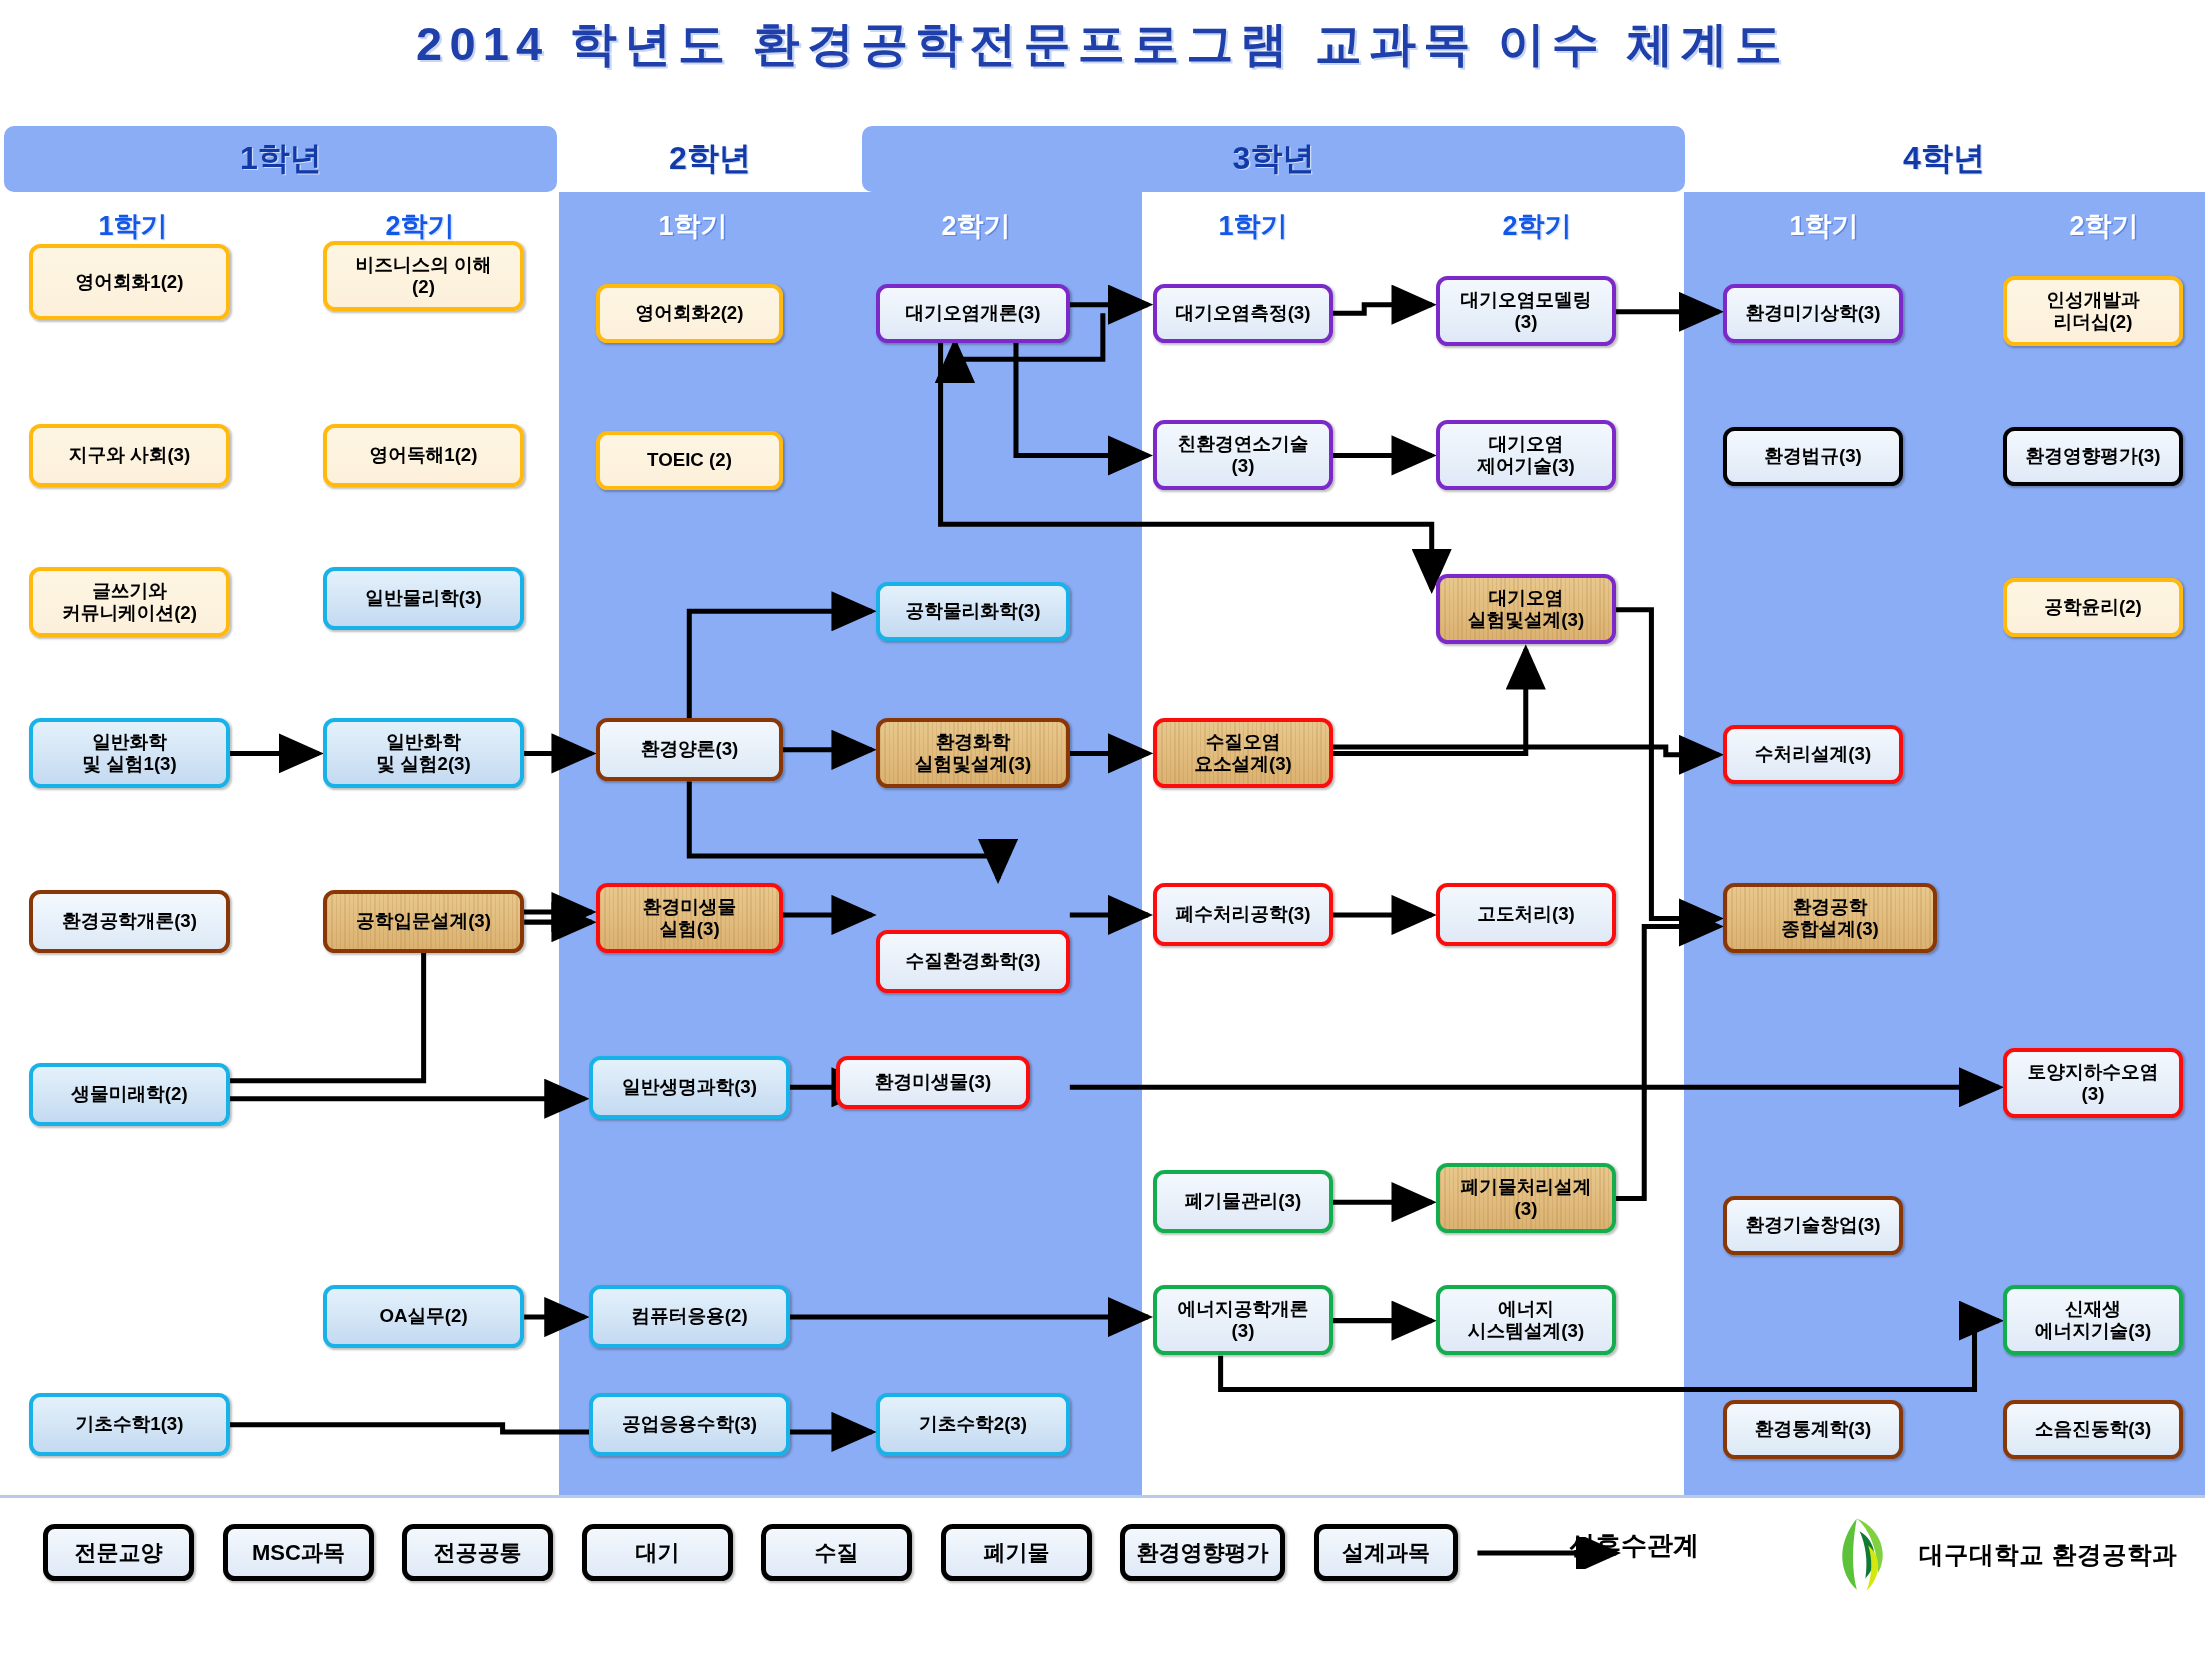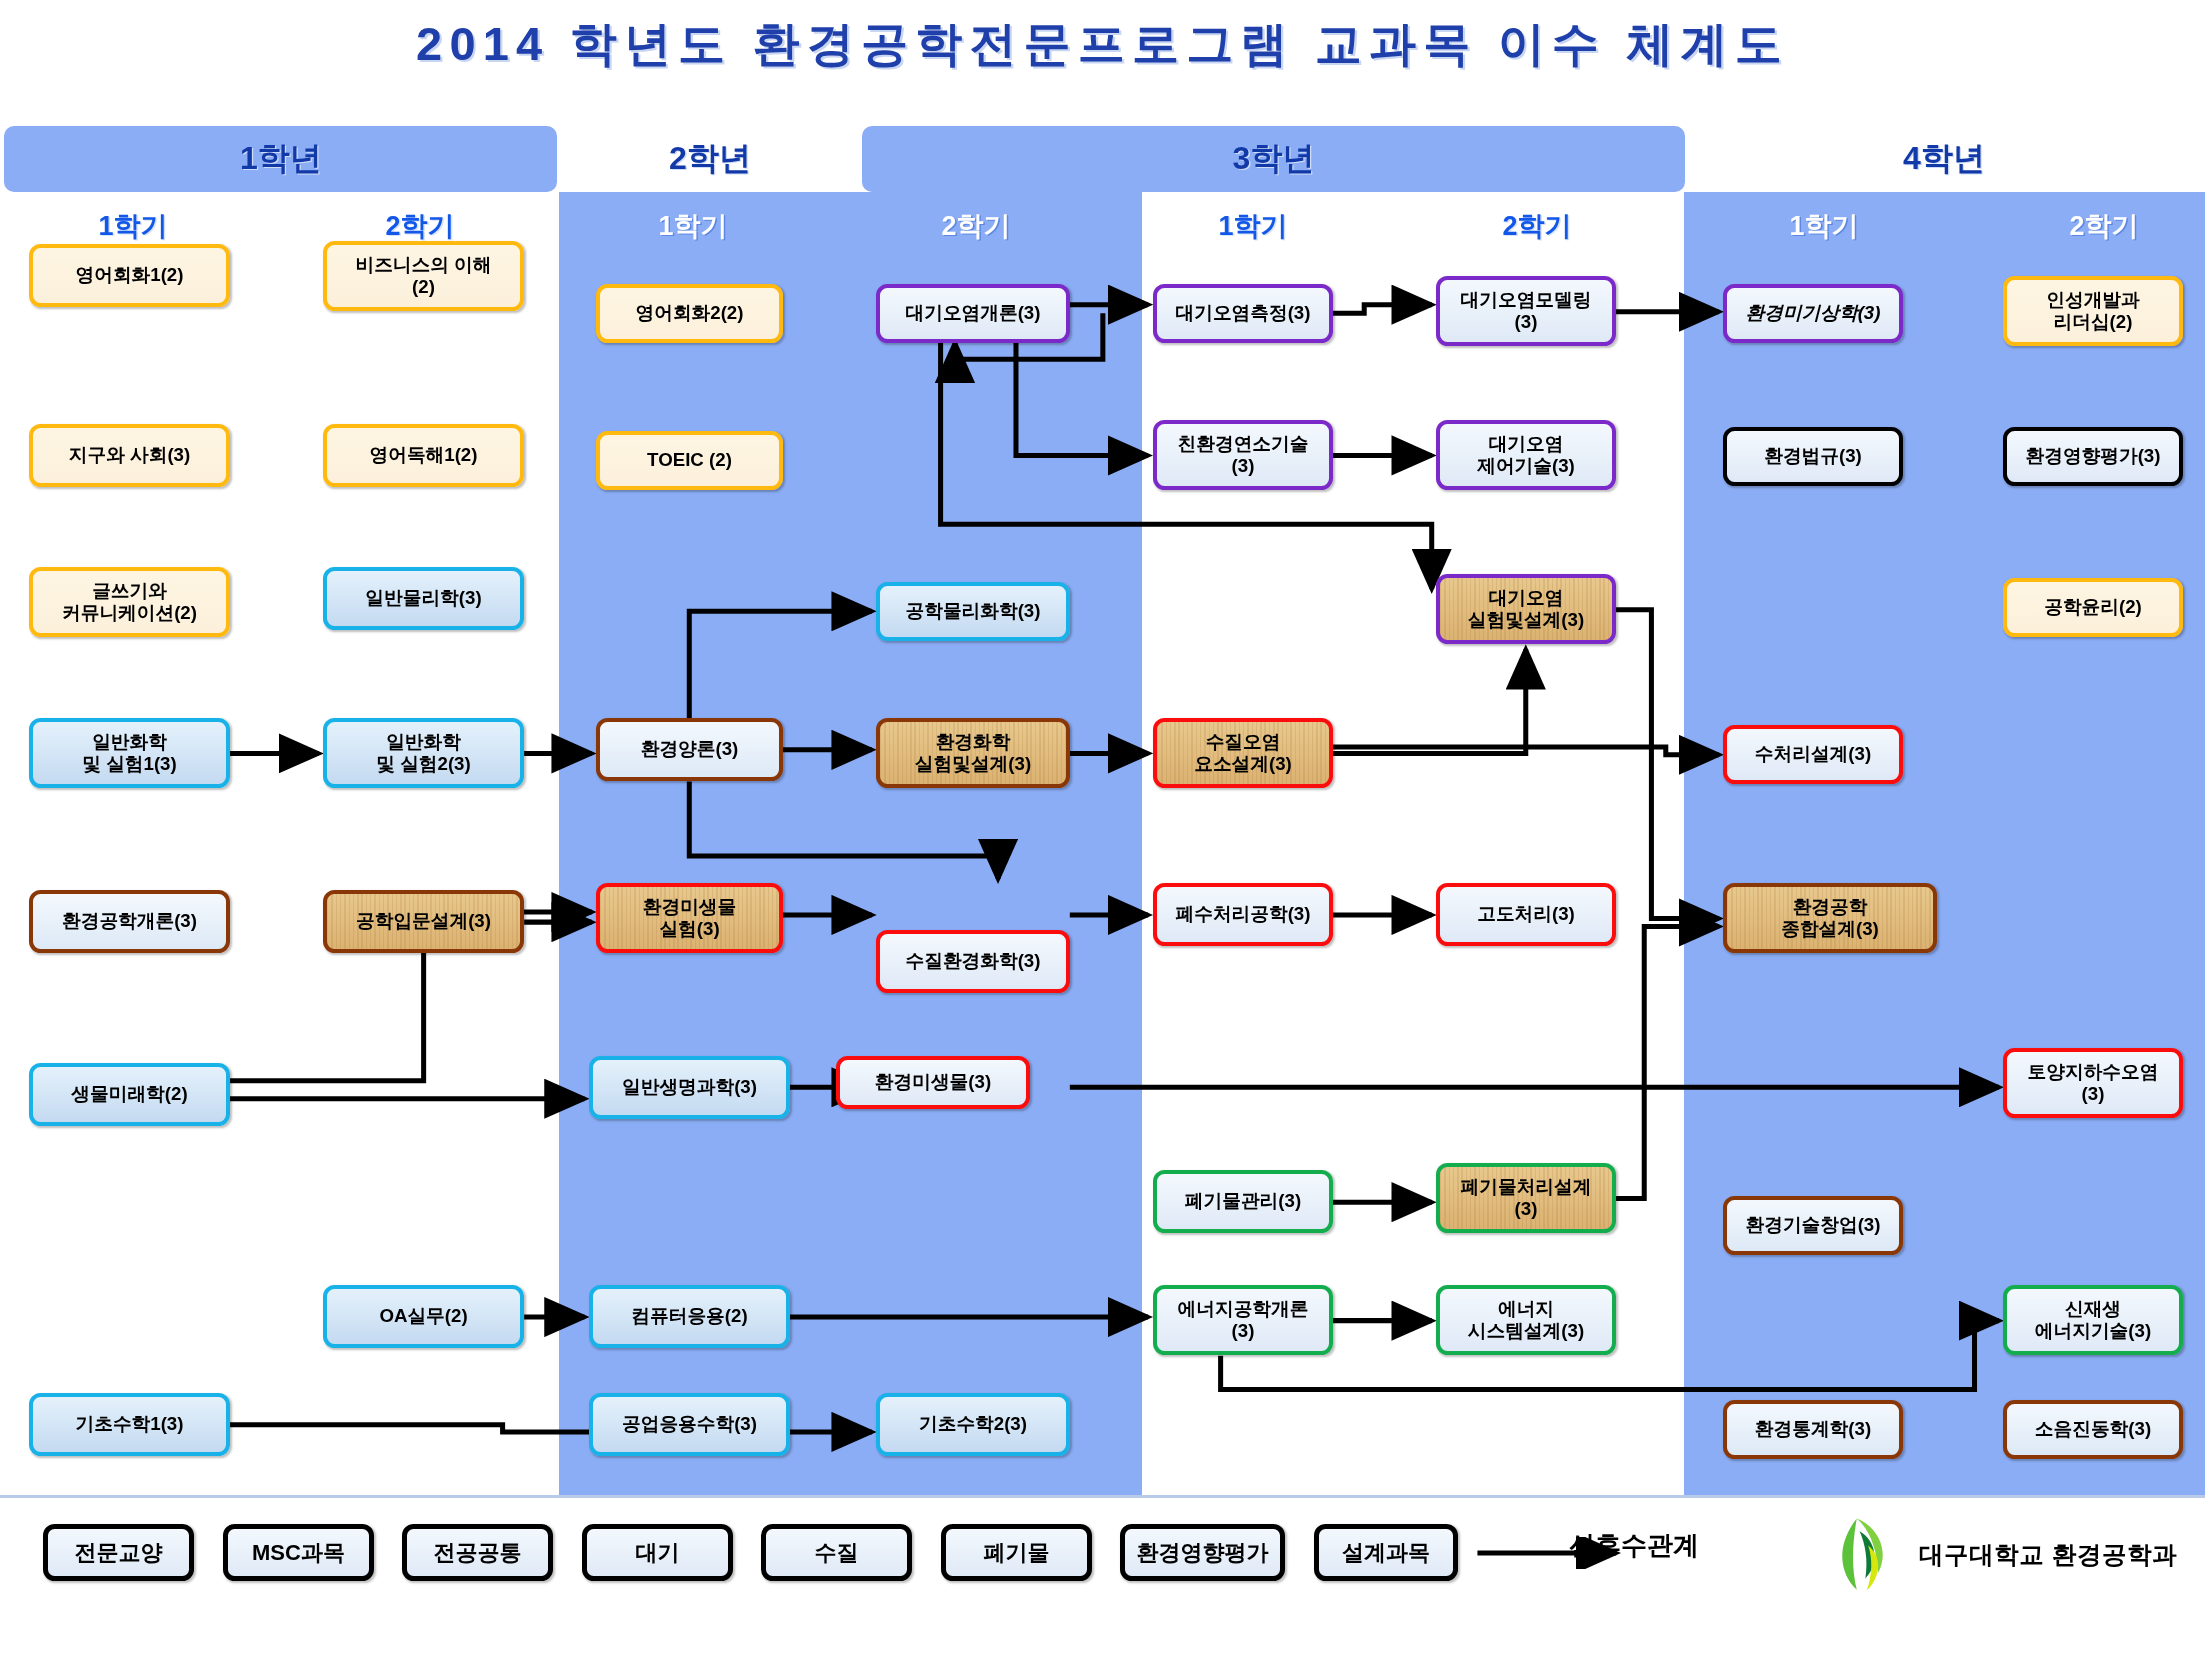--- a/index.html
+++ b/index.html
@@ -195,21 +195,21 @@
 
     <path d="M320,1984 L700,1984 L700,1994 L1214,1994"></path>
 
     <path d="M1855,1839 L1994,1839"></path>
 
     <path d="M1700,1888 L1700,1935 L2750,1935 L2750,1839 L2784,1839"></path>
   </g>
 </svg>
 
 <div id="courses">
-    <div class="course c-gen" style="left: 29px; top: 244px; width: 201px; height: 63px;">
+    <div class="course c-gen" style="left: 29px; top: 244px; width: 201px; height: 76px;">
       <span style="white-space: pre-line;">영어회화1(2)</span>
     </div>
     <div class="course c-gen" style="left: 29px; top: 424px; width: 201px; height: 63px;">
       <span style="white-space: pre-line;">지구와  사회(3)</span>
     </div>
     <div class="course c-gen" style="left: 29px; top: 567px; width: 201px; height: 70px;">
       <span style="white-space: pre-line;">글쓰기와
 커뮤니케이션(2)</span>
     </div>
     <div class="course c-msc" style="left: 29px; top: 718px; width: 201px; height: 70px;">
@@ -324,21 +324,21 @@
     </div>
     <div class="course c-waste design" style="left: 1436px; top: 1163px; width: 180px; height: 70px;">
       <span style="white-space: pre-line;">폐기물처리설계
 (3)</span>
     </div>
     <div class="course c-waste" style="left: 1436px; top: 1285px; width: 180px; height: 70px;">
       <span style="white-space: pre-line;">에너지
 시스템설계(3)</span>
     </div>
     <div class="course c-air" style="left: 1723px; top: 284px; width: 180px; height: 59px;">
-      <span style="white-space: pre-line; font-style: italic;">환경미기상학(3)</span>
+      <span style="white-space: pre-line;">환경미기상학(3)</span>
     </div>
     <div class="course c-eia" style="left: 1723px; top: 427px; width: 180px; height: 59px;">
       <span style="white-space: pre-line;">환경법규(3)</span>
     </div>
     <div class="course c-water" style="left: 1723px; top: 725px; width: 180px; height: 59px;">
       <span style="white-space: pre-line;">수처리설계(3)</span>
     </div>
     <div class="course c-major design" style="left: 1723px; top: 883px; width: 214px; height: 70px;">
       <span style="white-space: pre-line;">환경공학
 종합설계(3)</span>

